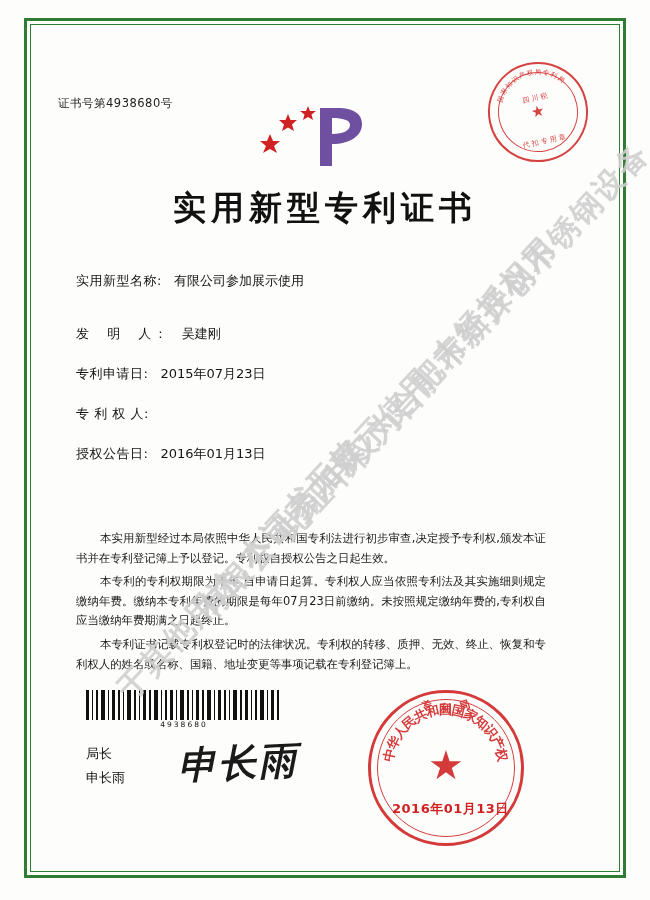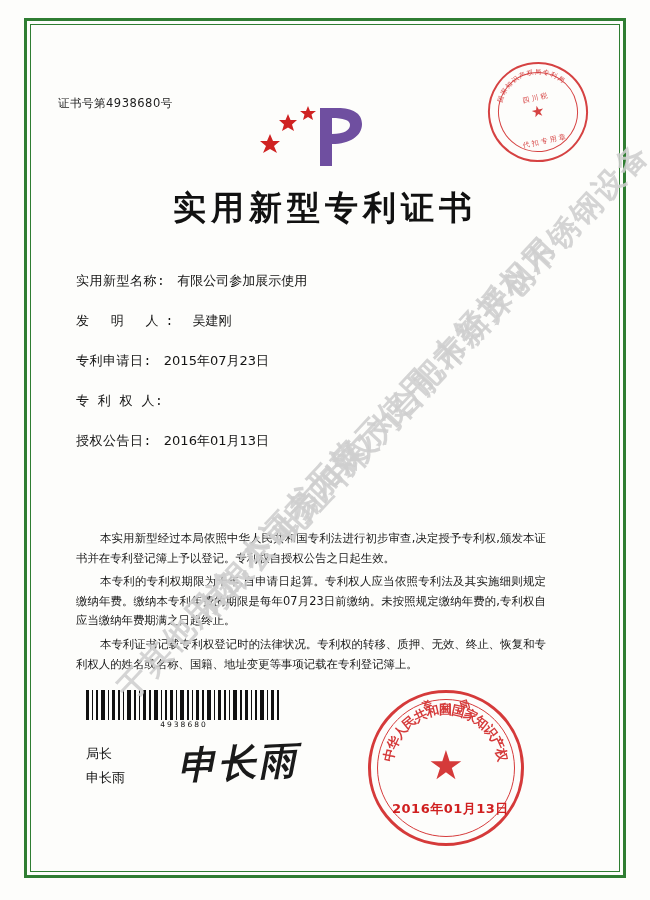--- a/index.html
+++ b/index.html
@@ -141,24 +141,24 @@
   .field-row {
     display: flex;
     align-items: baseline;
     margin-bottom: 22px;
     font-size: 13px;
     color: #141414;
   }
   .field-label {
     white-space: nowrap;
     letter-spacing: 0.5px;
-    font-family: Liberation Mono, monospace;
   }
   .field-label.spaced {
     letter-spacing: 7px;
+    margin-top: 13px;
   }
   .field-value {
     margin-left: 12px;
     white-space: nowrap;
   }
   
   .body-text {
     position: absolute;
     left: 76px;
     top: 529px;

